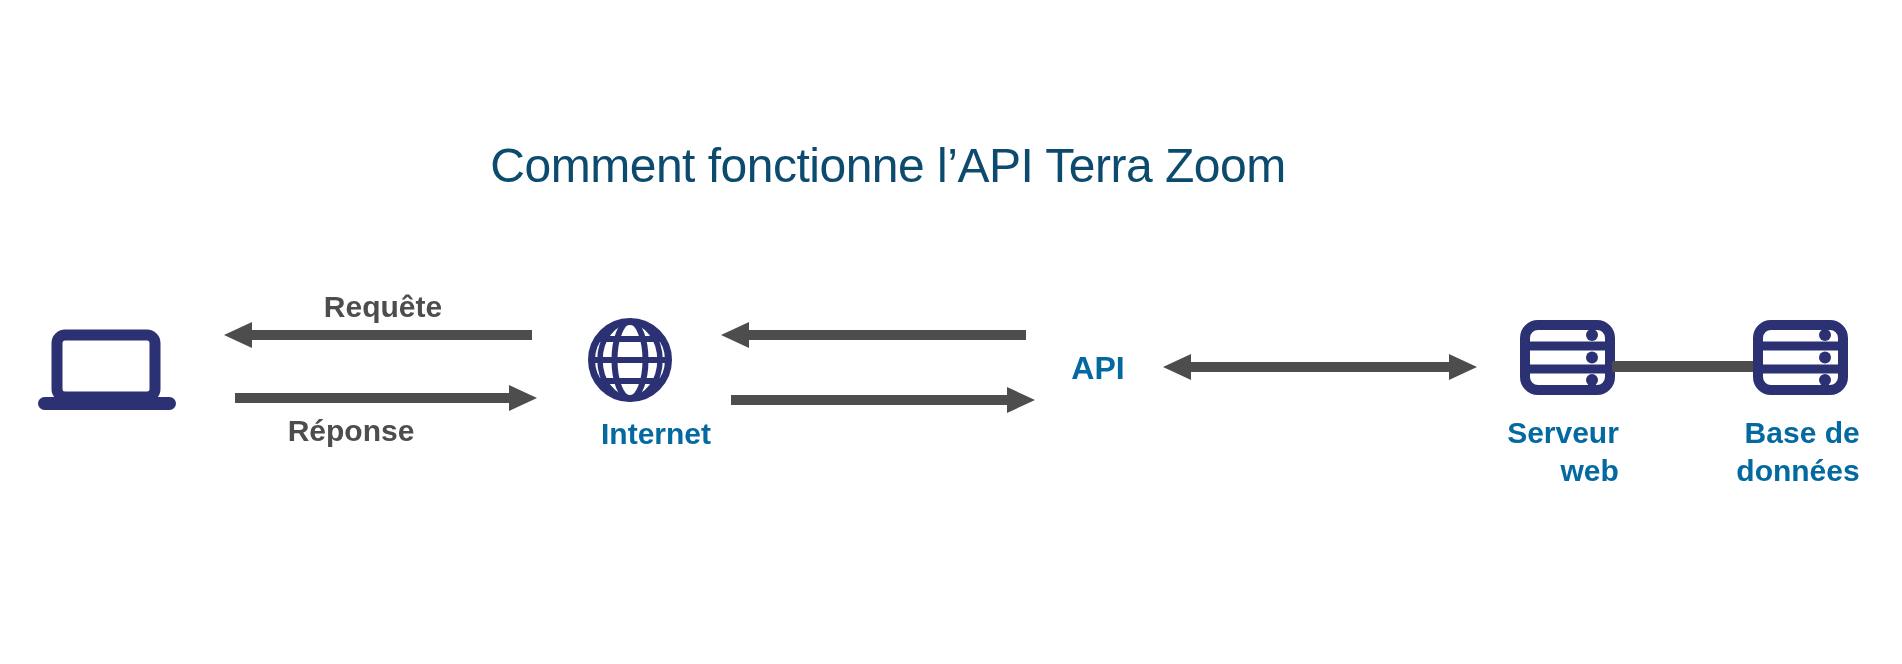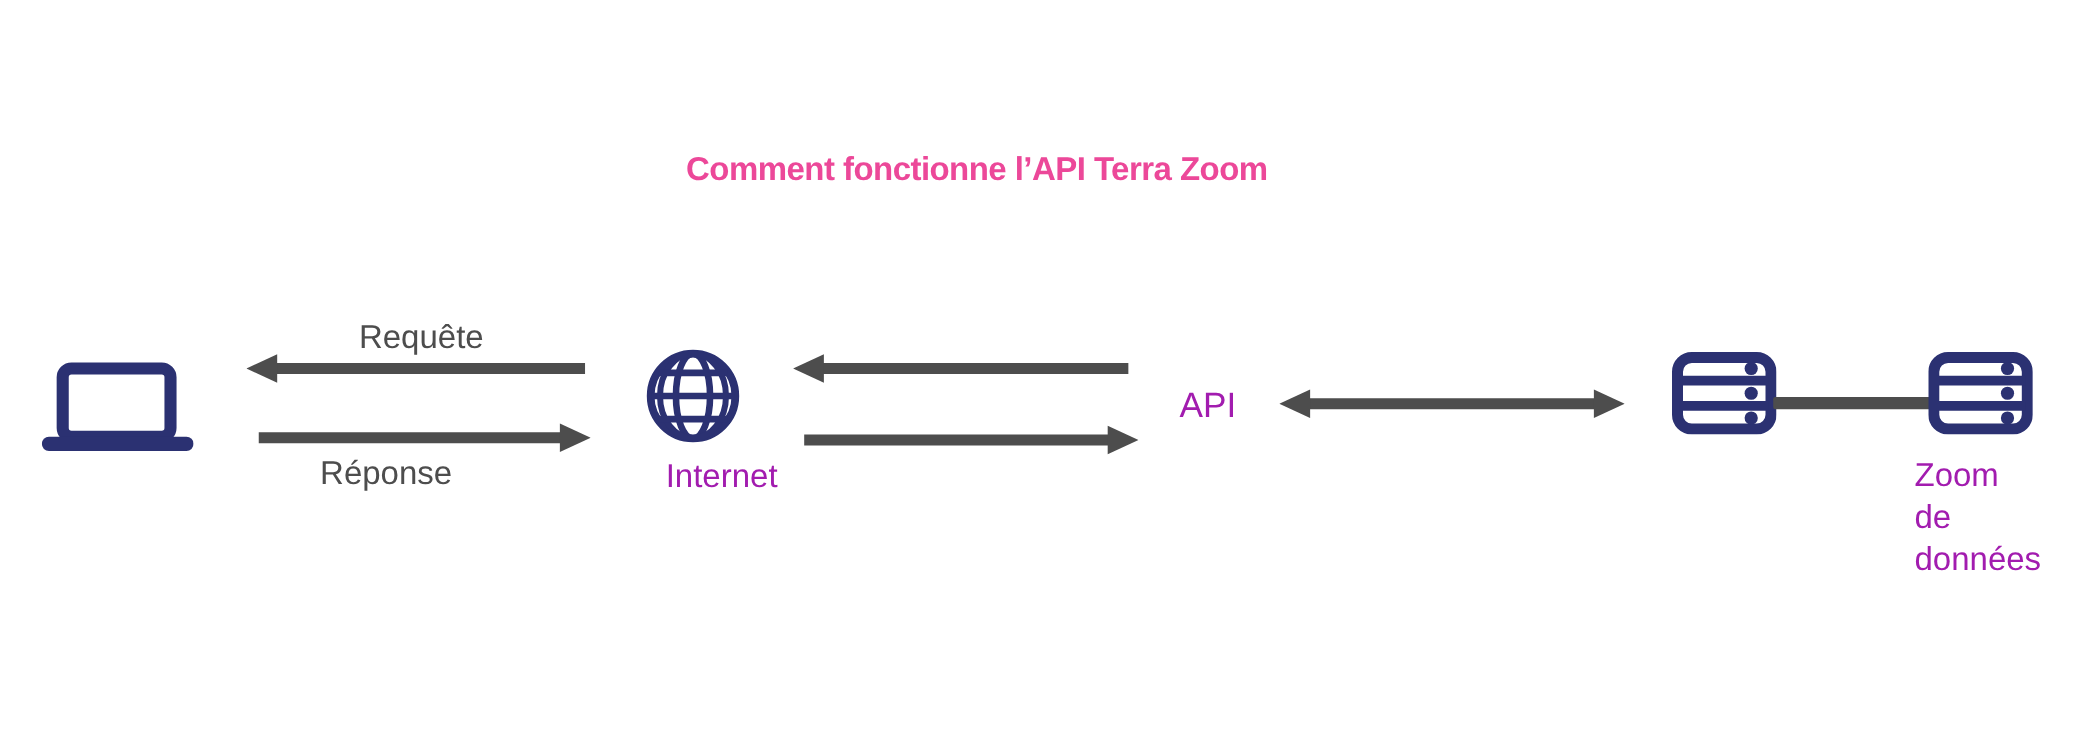--- a/index.html
+++ b/index.html
@@ -10,37 +10,37 @@
     background: #ffffff;
     font-family: "Liberation Sans", "DejaVu Sans", sans-serif;
     overflow: hidden;
   }
   .abs { position: absolute; }
   .title {
     position: absolute;
     top: 138px;
     left: 888px;
     transform: translateX(-50%);
-    font-size: 30px;
-    font-weight: 700;
+    font-size: 48px;
+    font-weight: 400;
     letter-spacing: -0.5px;
-    color: #ec4899;
+    color: #0c4a6e;
     white-space: nowrap;
     margin: 0;
   }
   .label {
     position: absolute;
     transform: translateX(-50%);
     font-size: 30px;
-    font-weight: 400;
+    font-weight: 700;
     line-height: 38px;
-    text-align: left;
+    text-align: right;
     white-space: pre-line;
   }
-  .navy { color: #a21caf; }
+  .navy { color: #0369a1; }
   .gray { color: #4d4d4d; }
   .api-label { font-size: 32px; }
   .arrow line { stroke: #4d4d4d; stroke-width: 10; }
   .arrow polygon { fill: #4d4d4d; }
   .icon path, .icon rect.stroked, .icon circle.stroked, .icon ellipse, .icon line {
     stroke: #2b3172; fill: none;
   }
   .icon .filled { fill: #2b3172; stroke: none; }
   .connector-line {
     position: absolute;
@@ -101,27 +101,29 @@
   </svg>
 
   <svg class="abs icon" style="left:1520px; top:320px;" width="95" height="75" viewBox="0 0 95 75">
     <rect class="stroked" x="5" y="5" width="85" height="65" rx="13" stroke-width="10"></rect>
     <line x1="7" y1="26" x2="88" y2="26" stroke-width="9"></line>
     <line x1="7" y1="49" x2="88" y2="49" stroke-width="9"></line>
     <circle class="filled" cx="72" cy="15" r="6"></circle>
     <circle class="filled" cx="72" cy="37.5" r="6"></circle>
     <circle class="filled" cx="72" cy="60" r="6"></circle>
   </svg>
+  <div class="label navy" style="left:1563px; top:414px;">Serveur
+web</div>
 
   <div class="connector-line" style="left:1612px; top:361px; width:145px;"></div>
 
   <svg class="abs icon" style="left:1753px; top:320px;" width="95" height="75" viewBox="0 0 95 75">
     <rect class="stroked" x="5" y="5" width="85" height="65" rx="13" stroke-width="10"></rect>
     <line x1="7" y1="26" x2="88" y2="26" stroke-width="9"></line>
     <line x1="7" y1="49" x2="88" y2="49" stroke-width="9"></line>
     <circle class="filled" cx="72" cy="15" r="6"></circle>
     <circle class="filled" cx="72" cy="37.5" r="6"></circle>
     <circle class="filled" cx="72" cy="60" r="6"></circle>
   </svg>
-  <div class="label navy" style="left:1798px; top:414px;">Zoom de
+  <div class="label navy" style="left:1798px; top:414px;">Base de
 données</div>
 
 </div>
 
 </body></html>

